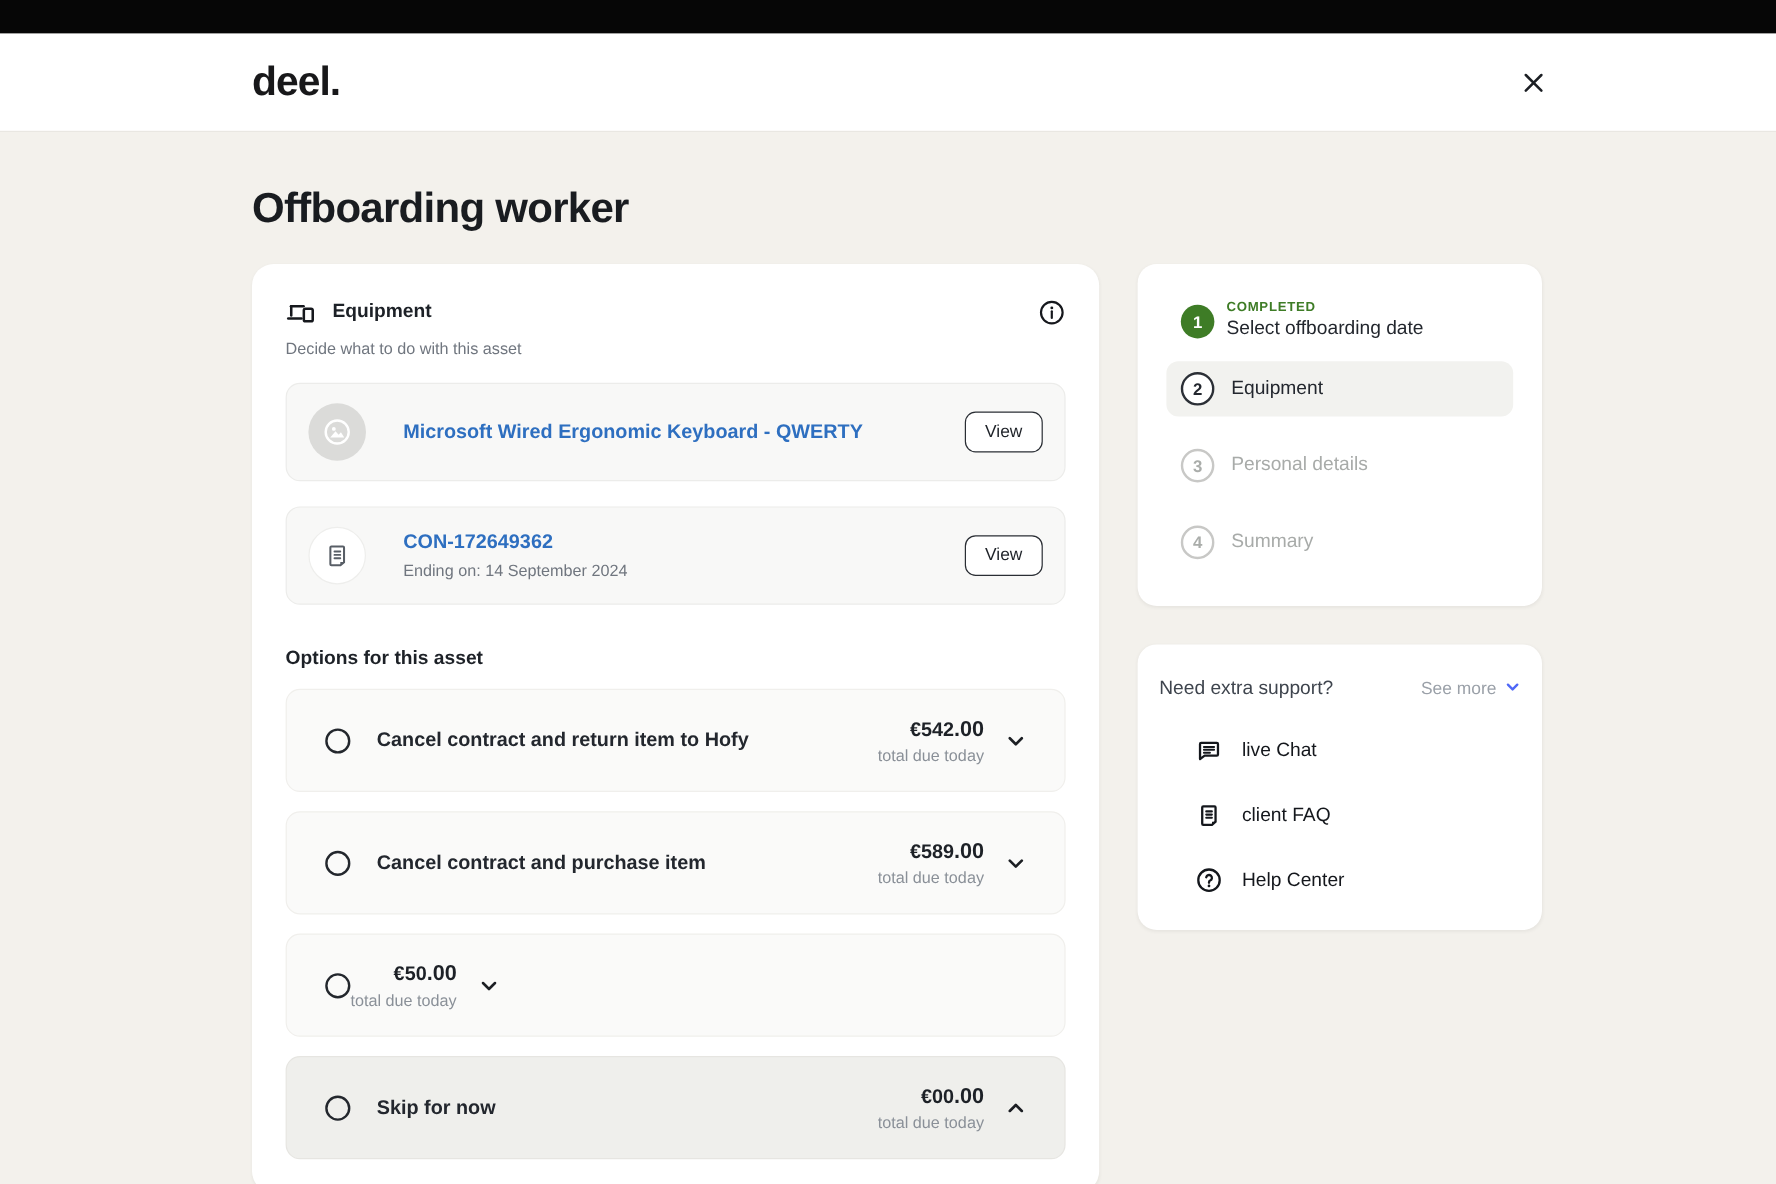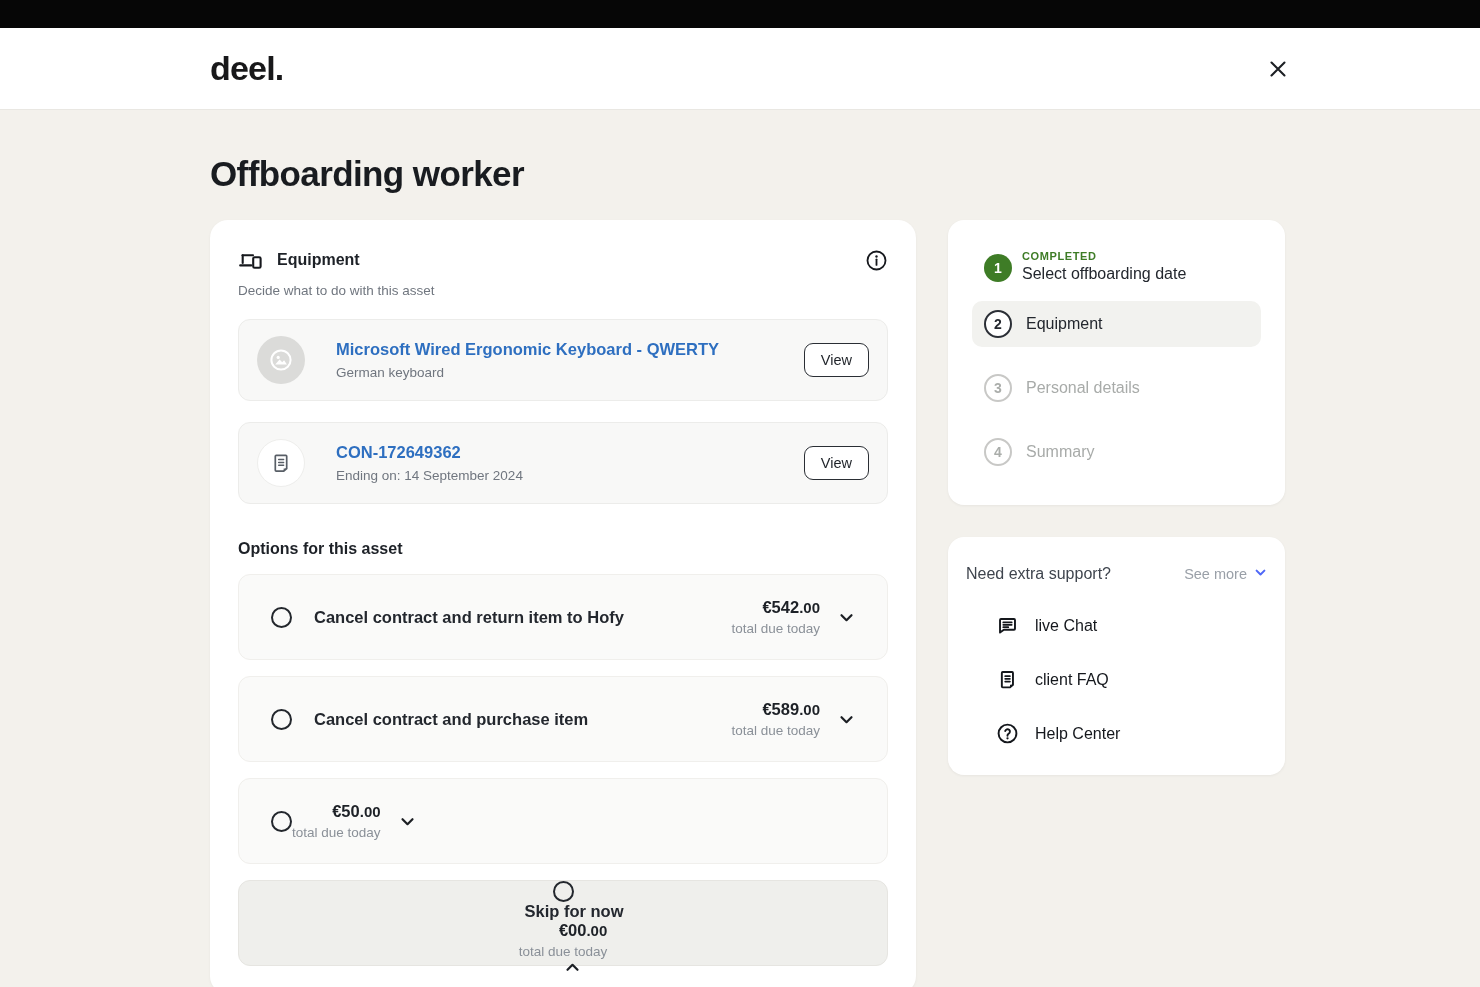--- a/index.html
+++ b/index.html
@@ -65,30 +65,30 @@
 
   .options-title { margin-top:36px; font-size:16px; font-weight:700; color:#1d2127; }
 
   .option-row {
     margin-top:16px; height:86px; border-radius:12px;
     background:#fafaf9; border:1px solid #f0efec;
     display:flex; align-items:center; padding:0 32px;
     cursor:pointer;
   }
   .option-row:first-of-type { margin-top:22px; }
-  .option-row.selected-bg { background:#efefec; border-color:#e6e5e1;flex-direction:column; }
+  .option-row.selected-bg { background:#efefec; border-color:#e6e5e1; }
   .radio {
     width:21px; height:21px; border-radius:50%;
     border:2.2px solid #23272d; background:transparent; flex:0 0 21px;
     cursor:pointer;
   }
   .option-label { flex:1; margin-left:22px; font-size:16.5px; font-weight:600; color:#23272e; }
   .option-price { text-align:right; }
   .price-line { font-size:16.5px; font-weight:700; color:#1d2127; }
-  .price-line .cents { font-size:15px;text-align:right; }
+  .price-line .cents { font-size:18px;text-align:right; }
   .price-note { font-size:13.5px; color:#8a9098; margin-top:4px; }
   .option-chevron { margin-left:18px; display:flex; align-items:center; }
 
   
   .right-col { width:337px; display:flex; flex-direction:column; }
 
   .steps-card { padding:30px 24px 30px 24px; border-radius:16px; }
   .step { display:flex; align-items:center; margin-top:18px; padding:9px 12px; border-radius:10px; }
   .step:first-child { margin-top:0; padding:0 12px; align-items:flex-start; }
   .step.active { background:#f2f2ef; }
@@ -164,21 +164,20 @@
       <div class="asset-row">
         <div class="asset-avatar img-ph">
           <svg width="26" height="26" viewBox="0 0 26 26" fill="none">
             <circle cx="13" cy="13" r="9.6" stroke="#ffffff" stroke-width="2"></circle>
             <circle cx="10.2" cy="10.4" r="1.6" fill="#ffffff"></circle>
             <path d="M7.2 17.5 L11.6 12.4 L14.2 15.3 L16.1 13.2 L18.9 17.5 Z" fill="#ffffff"></path>
           </svg>
         </div>
         <div class="asset-text">
           <div class="asset-title">Microsoft Wired Ergonomic Keyboard - QWERTY</div>
-          <div class="asset-subtitle">German keyboard</div>
         </div>
         <button class="view-btn">View</button>
       </div>
 
       <div class="asset-row">
         <div class="asset-avatar doc">
           <svg width="24" height="24" viewBox="0 0 24 24" fill="none">
             <path d="M7.2 4.4 h9.6 a0.9 0.9 0 0 1 0.9 0.9 v12.2 l-3 2.6 h-7.5 a0.9 0.9 0 0 1-0.9-0.9 V5.3 a0.9 0.9 0 0 1 0.9-0.9 Z" stroke="#585e66" stroke-width="1.7"></path>
             <path d="M9.7 8.6 h4.9 M9.7 11.4 h4.9 M9.7 14.2 h4.9" stroke="#585e66" stroke-width="1.5" stroke-linecap="round"></path>
             <path d="M17.6 17.4 l-3 2.6 v-2.6 Z" fill="#585e66"></path>

